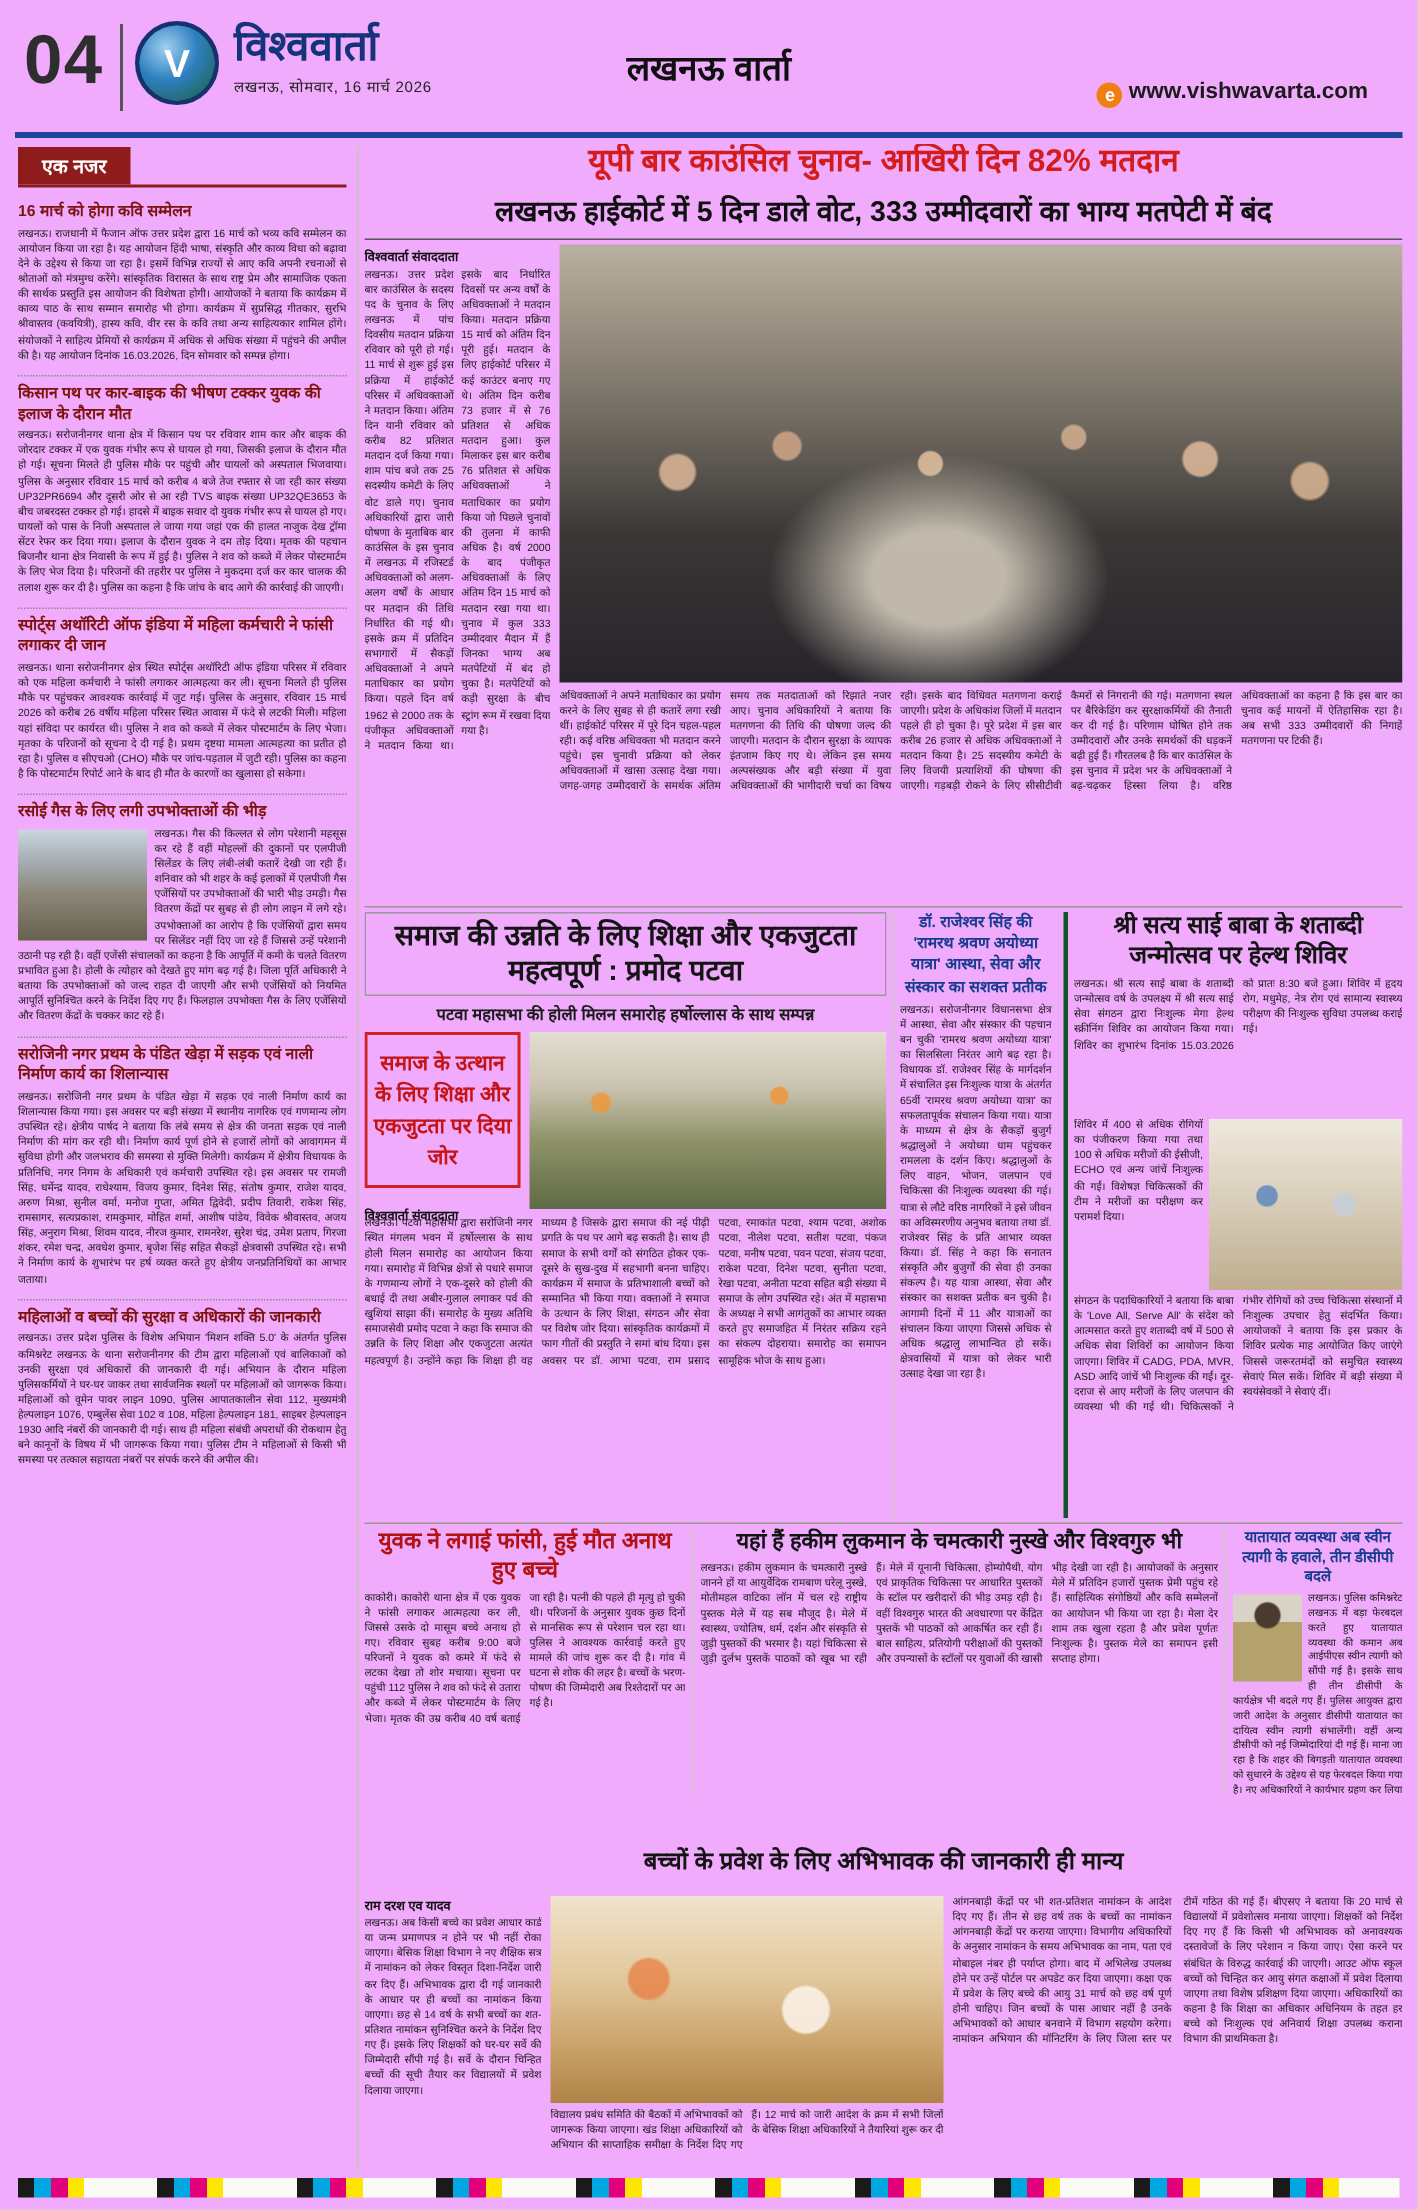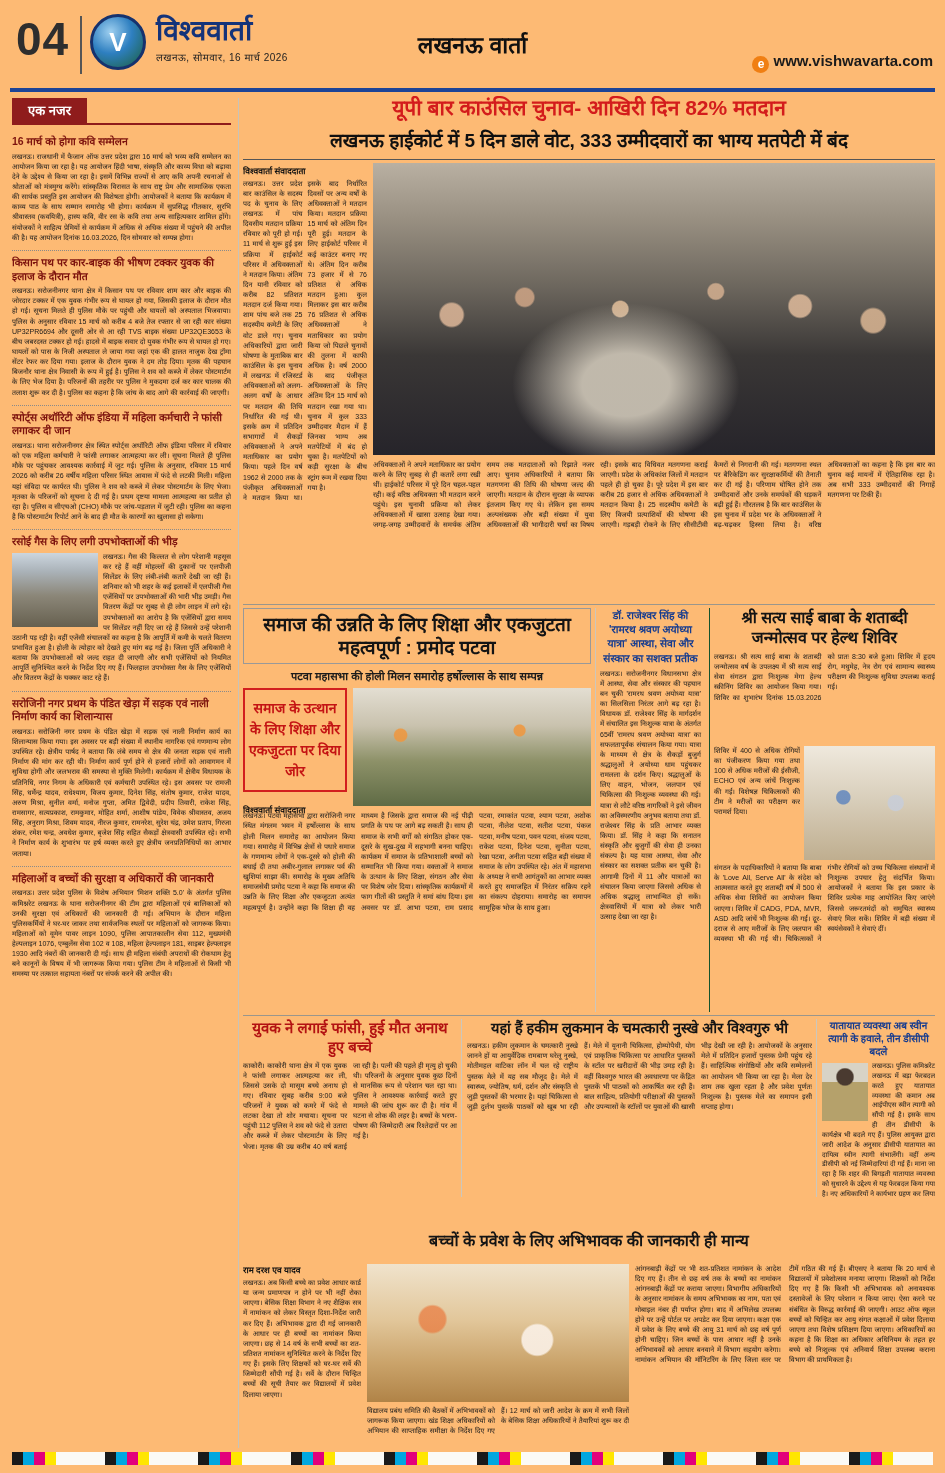--- a/index.html
+++ b/index.html
@@ -1,32 +1,32 @@
 <!DOCTYPE html>
 <html><head>
 <meta charset="utf-8">
 <style>
   * { margin:0; padding:0; box-sizing:border-box; }
   html,body { background:#d9d7d2; }
   body { font-family:"Liberation Sans","DejaVu Sans",sans-serif; }
-  .page { position:relative; width:945px; height:1473px; margin:0 auto; background:#fdba74; overflow:hidden; color:#161616; }
+  .page { position:relative; width:945px; height:1473px; margin:0 auto; background:#f0abfc; overflow:hidden; color:#161616; }
 
   
   .masthead { position:absolute; top:0; left:0; right:0; height:88px; }
   .pagenum { position:absolute; left:16px; top:12px; font-size:46px; font-weight:800; color:#2e2e2e; letter-spacing:1px; }
   .mast-div { position:absolute; left:80px; top:16px; width:2px; height:58px; background:#555; }
   .logo { position:absolute; left:90px; top:14px; width:56px; height:56px; border-radius:50%;
           background:radial-gradient(circle at 35% 30%, #9fd0f0 0%, #2e7fc0 45%, #1c5f3a 100%);
           border:3px solid #16326e; display:flex; align-items:center; justify-content:center; }
   .logo span { color:#fff; font-size:26px; font-weight:800; }
   .brand { position:absolute; left:156px; top:16px; }
   .brand-name { font-size:28px; font-weight:700; color:#14337a; line-height:1.05; }
   .edition { font-size:10px; color:#222; margin-top:5px; letter-spacing:.5px; }
   .sect-title { position:absolute; left:0; right:0; top:28px; text-align:center; font-size:23px; font-weight:700; color:#101010; }
-  .website { position:absolute; right:12px; top:52px; font-size:15px; font-weight:700; color:#1b1b1b; cursor:pointer; }
+  .website { position:absolute; right:33px; top:52px; font-size:15px; font-weight:700; color:#1b1b1b; cursor:pointer; }
   .eicon { display:inline-block; width:17px; height:17px; border-radius:50%; background:#f07f13; color:#fff;
            font-size:12px; line-height:17px; text-align:center; font-weight:800; margin-right:4px; vertical-align:-2px; }
   .blue-rule { position:absolute; top:88px; left:10px; right:10px; height:4px; background:#1d4496; }
 
   
   .bt { font-size:7px; line-height:1.45; text-align:justify; color:#1a1a1a; }
   .byline { font-size:8.5px; font-weight:700; color:#101010; }
   .hr { position:absolute; height:1px; background:#9a968c; }
 
   
@@ -93,21 +93,21 @@
   .samaj-byline { margin-top:12px; }
   .ph-samaj { flex:1; height:118px; }
   .samaj-body { margin-top:5px; column-count:3; column-gap:6px; height:206px; overflow:hidden; }
 
   
   .ramrath { position:absolute; left:595px; top:608px; width:110px; height:404px; padding:0 4px; border-left:1px solid #ccc7bc; overflow:hidden; }
   .ram-hl { font-size:10.5px; font-weight:700; color:#173c8f; text-align:center; line-height:1.35; }
   .ram-body { margin-top:4px; }
 
   
-  .sai { position:absolute; left:709px; top:608px; width:226px; height:404px; padding-left:4px; border-left:1px solid #14532d; overflow:hidden; }
+  .sai { position:absolute; left:709px; top:608px; width:226px; height:404px; padding-left:4px; border-left:3px solid #14532d; overflow:hidden; }
   .sai-hl { font-size:16px; font-weight:800; text-align:center; line-height:1.25; color:#141414; }
   .sai-a { margin-top:4px; column-count:2; column-gap:6px; height:92px; overflow:hidden; }
   .sai-mid { display:flex; gap:4px; margin-top:2px; height:114px; }
   .sai-b { width:86px; overflow:hidden; }
   .ph-sai { flex:1; }
   .sai-c { margin-top:3px; column-count:2; column-gap:6px; height:138px; overflow:hidden; }
 
   
   .phansi { position:absolute; left:243px; top:1019px; width:214px; height:178px; overflow:hidden; }
   .phansi-hl { font-size:15px; font-weight:800; color:#b31212; text-align:center; line-height:1.25; }

